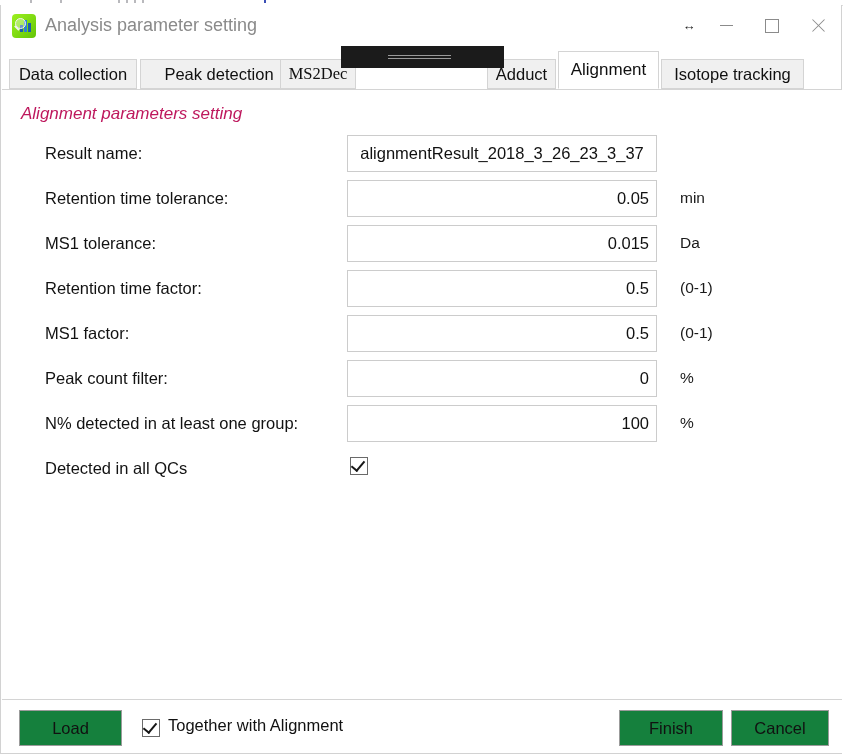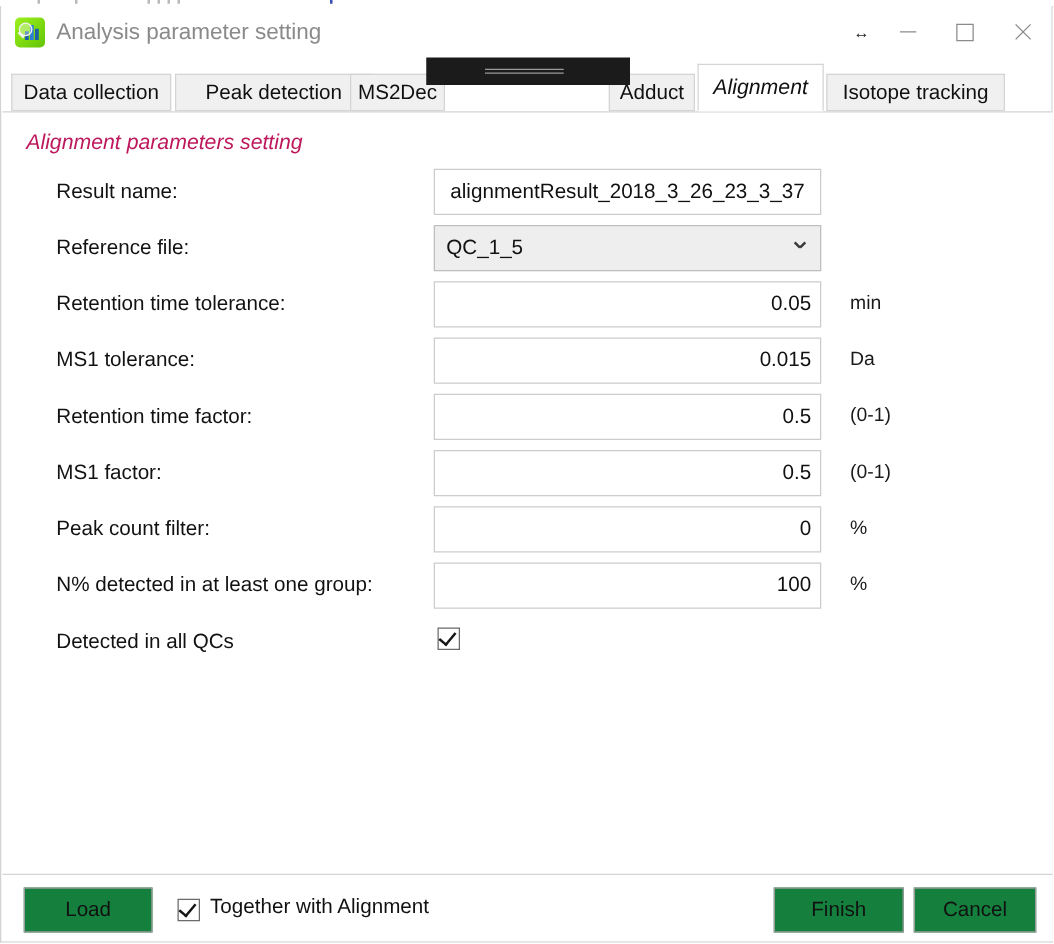--- a/index.html
+++ b/index.html
@@ -150,21 +150,20 @@
     color: #101010;
     white-space: nowrap;
     padding: 0 9px;
   }
   .tab.selected {
     height: 38px;
     background: #ffffff;
     border-bottom: 1px solid #ffffff;
     z-index: 5;
     font-size: 17px;
-    font-style: italic;
   }
 
   .redaction {
     position: absolute;
     left: 340px; top: 41px;
     width: 163px; height: 22px;
     background: #1b1b1b;
     z-index: 9;
   }
   .redaction .rline {
@@ -354,21 +353,21 @@
     </div>
   </div>
 
   <div class="tabstrip" id="tabstrip">
       <div class="tab" style="left: 8px; width: 128px;">
         <span>Data collection</span>
       </div>
       <div class="tab" style="left: 139px; width: 158px;">
         <span>Peak detection</span>
       </div>
-      <div class="tab" style="left: 279px; width: 76px;">
+      <div class="tab" style="left: 279px; width: 76px; font-family: Liberation Serif, serif;">
         <span>MS2Dec</span>
       </div>
       <div class="tab" style="left: 486px; width: 69px;">
         <span>Adduct</span>
       </div>
       <div class="tab selected" style="left: 557px; width: 101px;">
         <span>Alignment</span>
       </div>
       <div class="tab" style="left: 660px; width: 143px;">
         <span>Isotope tracking</span>
@@ -383,27 +382,20 @@
   <div class="content">
     <div class="section-title">Alignment parameters setting</div>
     <div class="form" id="form">
         <div class="row">
           <div class="row-label">Result name:</div>
           <div class="field text-center">
             <span>alignmentResult_2018_3_26_23_3_37</span>
           </div>
         </div>
         <div class="row">
-          <div class="row-label">Reference file:</div>
-          <div class="field combo">
-            <span>QC_1_5</span>
-            <span class="chev"></span>
-          </div>
-        </div>
-        <div class="row">
           <div class="row-label">Retention time tolerance:</div>
           <div class="field num">
             <span>0.05</span>
           </div>
           <div class="unit">min</div>
         </div>
         <div class="row">
           <div class="row-label">MS1 tolerance:</div>
           <div class="field num">
             <span>0.015</span>

